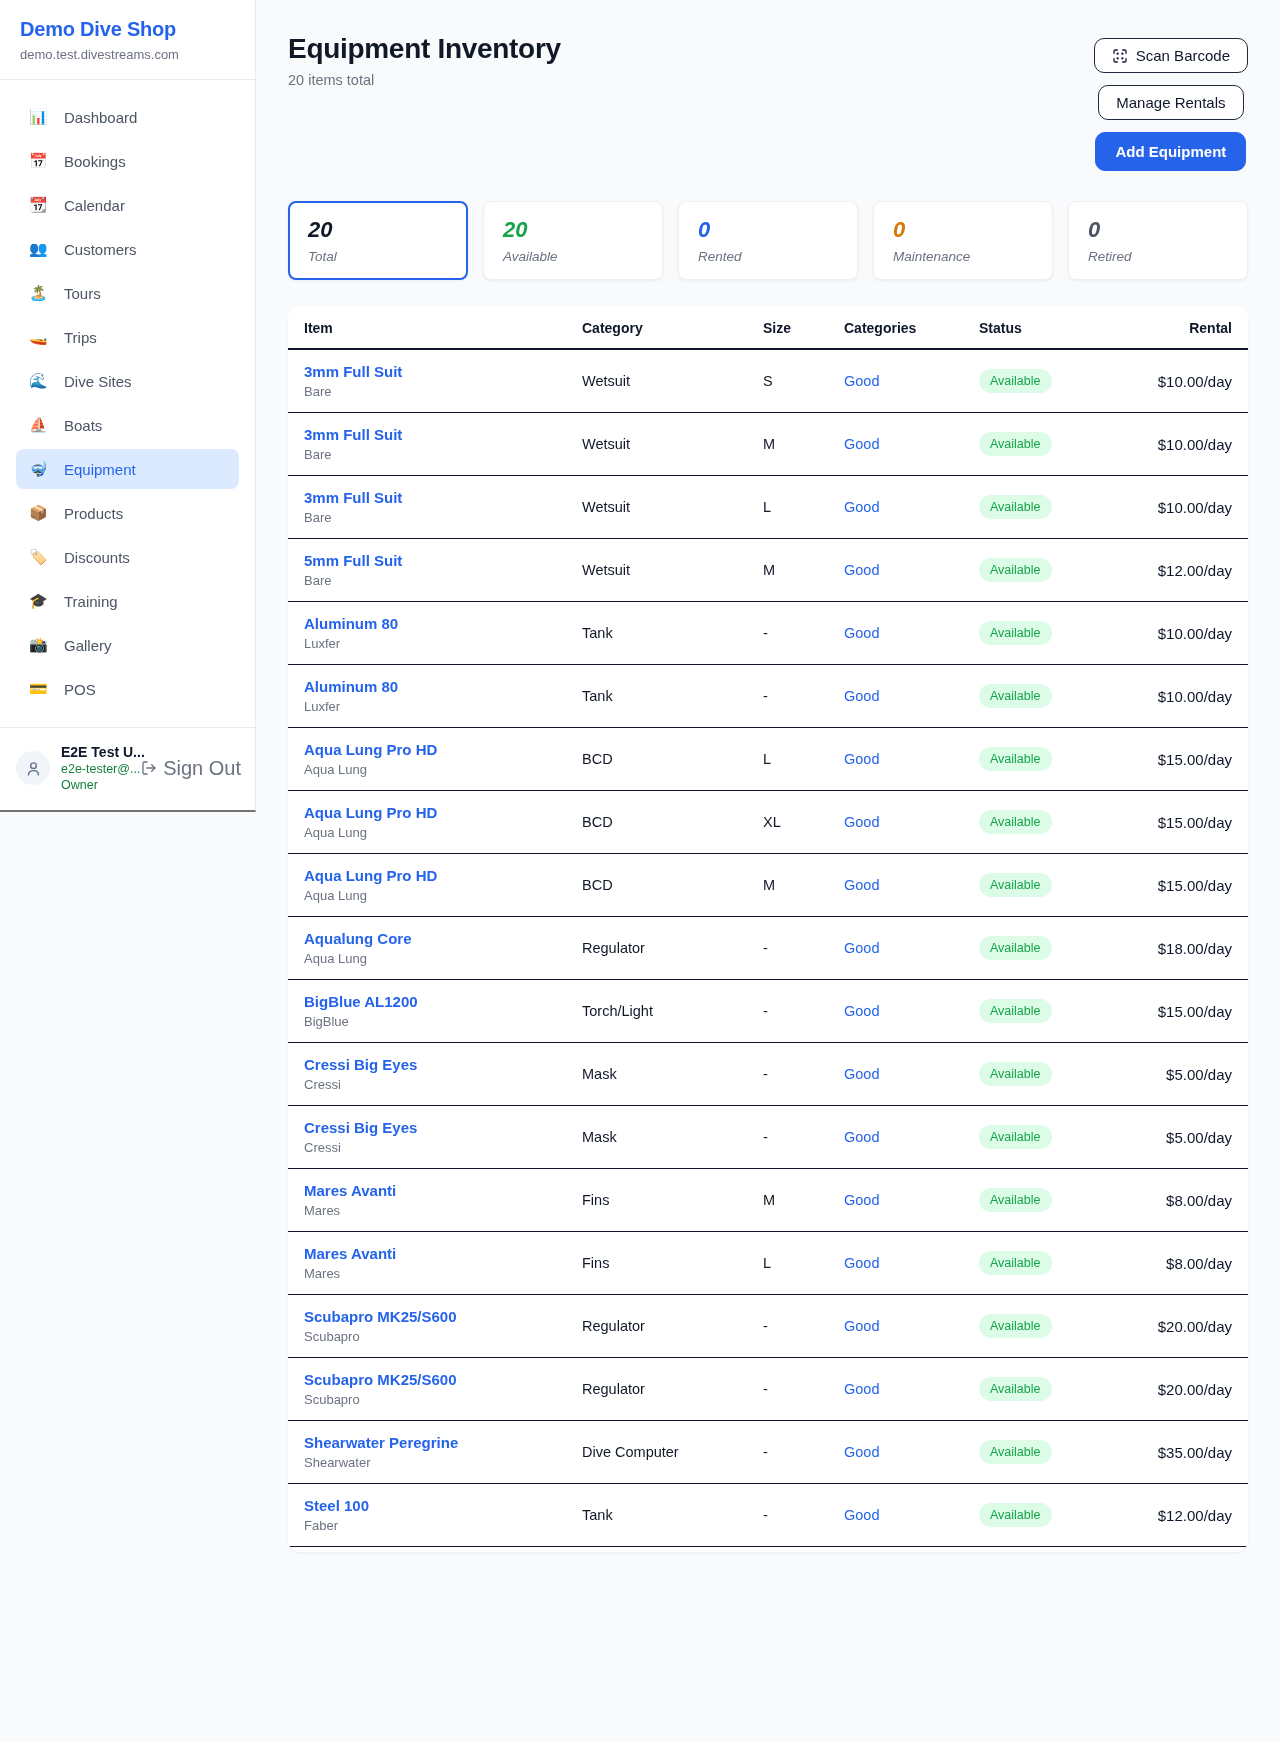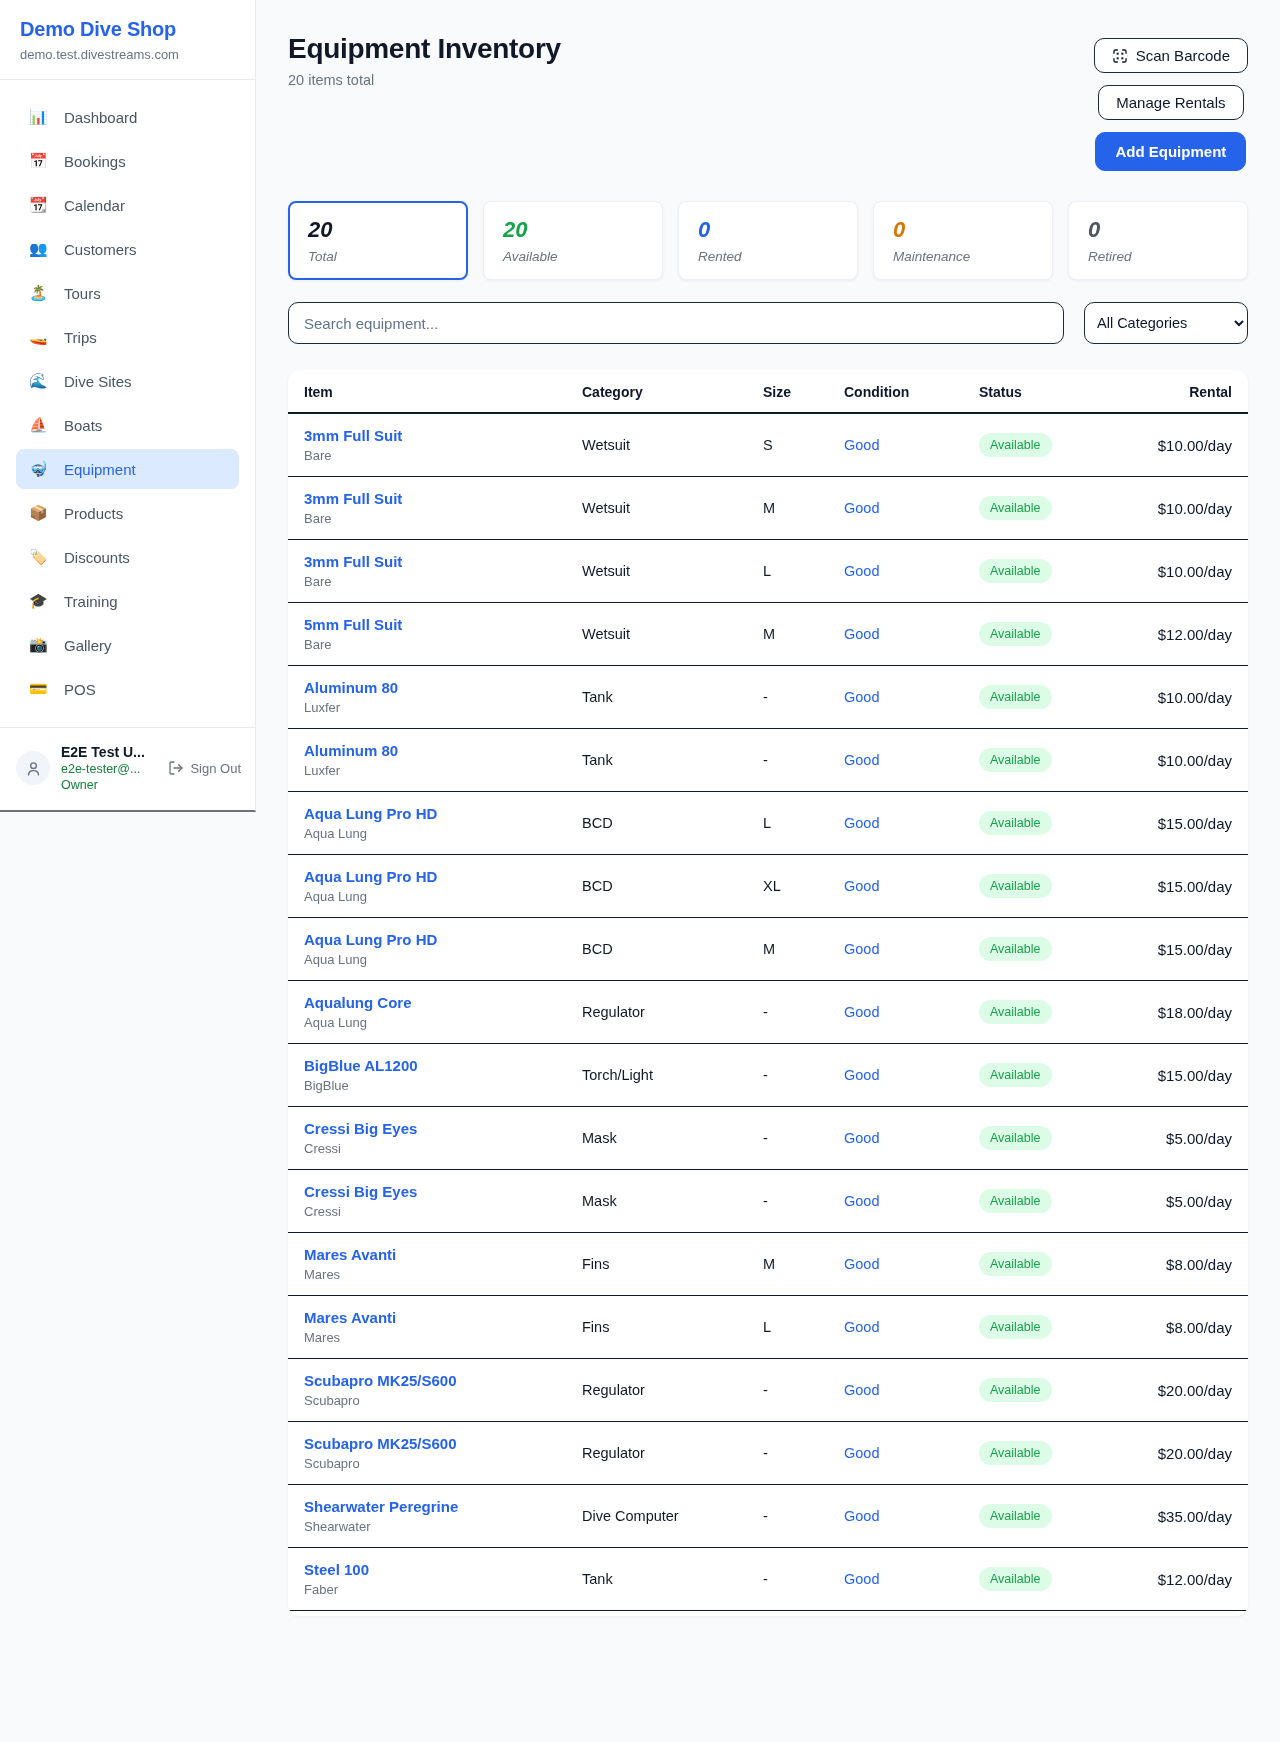--- a/index.html
+++ b/index.html
@@ -15,21 +15,21 @@
   .brand-domain { color:#6b7280; font-size:13px; margin-top:6px; }
   .nav { border-top:1px solid #e7ebf0; padding:17px 16px 14px; }
   .nav-item { display:flex; align-items:center; gap:14px; height:40px; margin-bottom:4px; padding:0 12px; border-radius:8px; color:#4b5563; font-size:15px; cursor:pointer; }
   .nav-item.active { background:#dbeafe; color:#2563eb; font-weight:500; }
   .nav-icon { width:22px; text-align:center; font-size:15px; flex:none; }
   .user-block { border-top:1px solid #e7ebf0; padding:16px 14px 18px 16px; display:flex; align-items:center; gap:11px; }
   .avatar { width:34px; height:34px; flex:none; border-radius:50%; background:#f1f5f9; display:flex; align-items:center; justify-content:center; color:#64748b; }
   .user-info { flex:1; min-width:0; }
   .user-name { font-size:14px; font-weight:700; color:#0f172a; white-space:nowrap; }
   .user-email, .user-role { font-size:12.5px; color:#15803d; margin-top:2px; white-space:nowrap; }
-  .signout { display:flex; align-items:center; gap:6px; color:#6b7280; font-size:13px; cursor:pointer; flex:none; }
+  .signout { display:flex; align-items:center; gap:6px; color:#6b7280; font-size:20px; cursor:pointer; flex:none; }
 
   
   .main { flex:1; padding:33px 32px 32px; min-width:0; }
   .page-header { display:flex; justify-content:space-between; align-items:flex-start; }
   .page-title { font-size:28px; font-weight:800; letter-spacing:-0.3px; color:#111827; }
   .page-subtitle { font-size:14.5px; color:#6b7280; margin-top:7px; }
   .header-actions { display:flex; gap:12px; align-items:center; margin-top:5px;flex-direction:column; }
   .btn { border-radius:10px; font-size:15px; cursor:pointer; display:flex; align-items:center; gap:8px; font-family:inherit; }
   .btn-outline { background:#fff; border:1px solid #1e293b; color:#0f172a; padding:8px 17px; font-weight:500; }
   .btn-primary { background:#2563eb; border:1px solid #2563eb; color:#fff; padding:10px 19px; font-weight:600; }
@@ -218,47 +218,41 @@
           <div class="stat-value" style="color: rgb(217, 119, 6);">0</div>
           <div class="stat-label">Maintenance</div>
         </div>
 
         <div class="stat-card">
           <div class="stat-value" style="color: rgb(75, 85, 99);">0</div>
           <div class="stat-label">Retired</div>
         </div>
       </div>
 
-    <div class="filters">
-      <input class="search-input" type="text" placeholder="Search equipment..." style="">
-      <select class="category-select">
-        <option>All Categories</option>
-      </select>
-    </div>
 
     <div class="table-card">
       <table>
         <colgroup>
           <col style="width:278px">
             <col style="width:181px">
             <col style="width:81px">
             <col style="width:135px">
             <col style="width:145px">
             <col>
         </colgroup>
         <thead>
           <tr>
 
               <th>Item</th>
 
               <th>Category</th>
 
               <th>Size</th>
 
-              <th>Condition</th>
+              <th>Categories</th>
 
               <th>Status</th>
 
               <th>Rental</th>
             </tr>
         </thead>
         <tbody>
 
             <tr class="table-row">
               <td>

